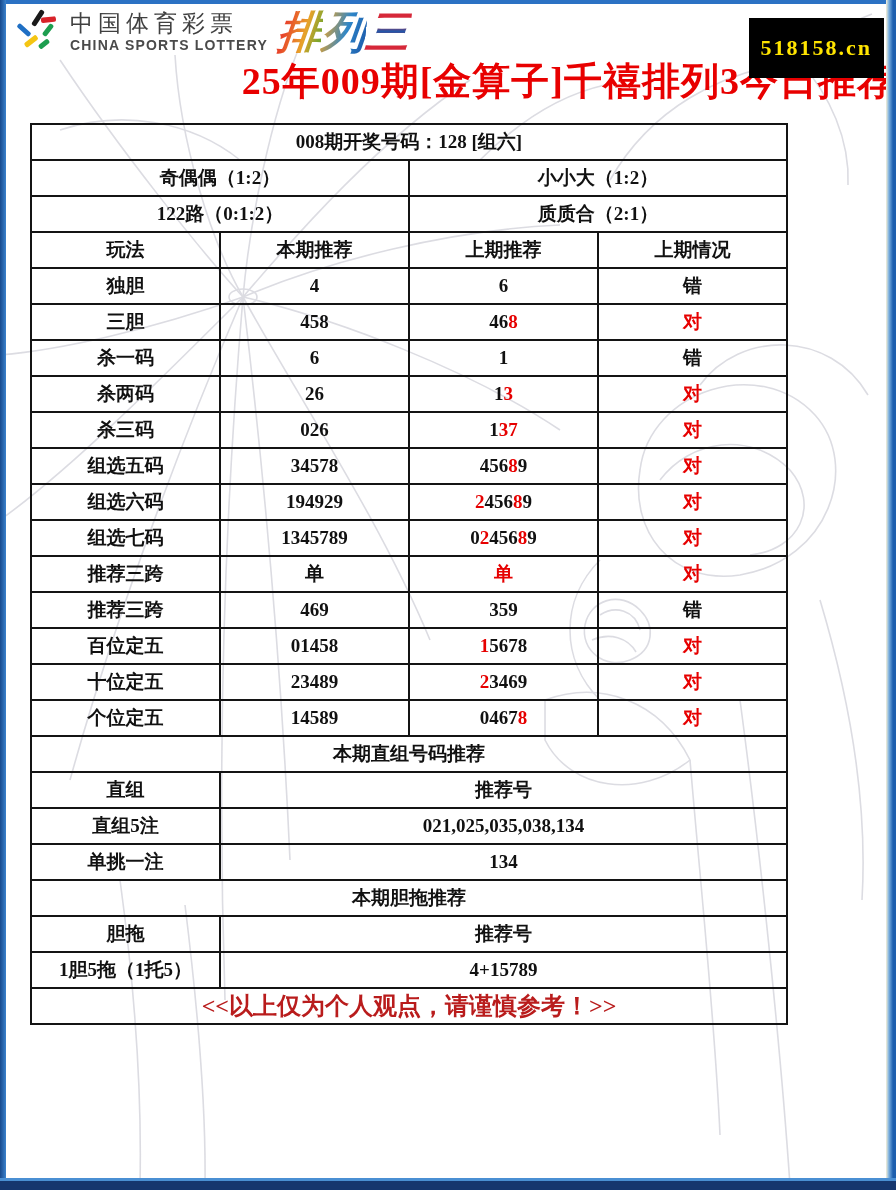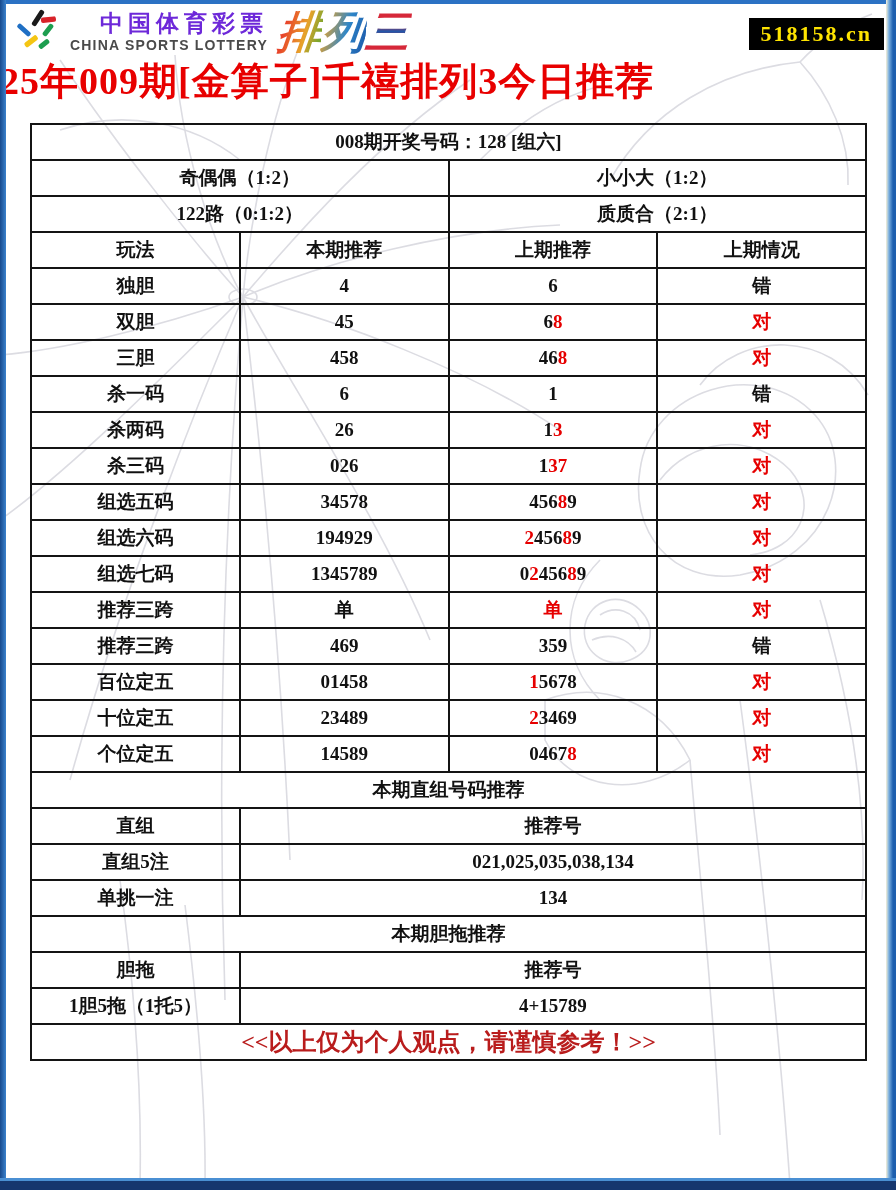--- a/index.html
+++ b/index.html
@@ -11,34 +11,34 @@
   
   .strip-top{position:absolute;left:0;top:0;width:100%;height:4px;background:#2b72c4;z-index:6;}
   .strip-left{position:absolute;left:0;top:0;width:6px;height:100%;background:linear-gradient(to right,#17498c,#3b82cd);z-index:6;}
   .strip-right{position:absolute;right:0;top:0;width:10px;height:100%;background:linear-gradient(to left,#1d5fae 30%,#79aede 70%,#f7f1d8);z-index:6;}
   .bottom-bar{position:absolute;left:0;bottom:0;width:100%;height:9px;background:#16366e;border-top:3px solid #4a8fd3;z-index:7;}
   
   .sketch{position:absolute;left:0;top:0;z-index:0;}
   
   .brand{position:absolute;left:14px;top:8px;display:flex;align-items:center;z-index:3;}
   .brand-txt{margin-left:8px;font-family:"Liberation Sans","DejaVu Sans",sans-serif;}
-  .brand-cn{font-size:23px;font-weight:bold;color:#6d28d9;letter-spacing:5px;line-height:1.1;text-align:right;}
+  .brand-cn{font-size:23px;font-weight:normal;color:#404040;letter-spacing:5px;line-height:1.1;}
   .brand-en{font-size:14px;font-weight:bold;color:#4a4a4a;letter-spacing:1.2px;}
   .pl3{margin-left:10px;font-size:44px;font-weight:900;font-style:italic;
        font-family:"Liberation Sans","DejaVu Sans",sans-serif;transform:skewX(-6deg);line-height:1;}
   .pl3 span{background-clip:text;-webkit-background-clip:text;color:transparent;}
   .pl3 .c1{background-image:linear-gradient(100deg,#e8442a 20%,#e8a22a 60%,#7ba62e 90%);}
   .pl3 .c2{background-image:linear-gradient(100deg,#e8a22a 5%,#2e86c8 55%,#1f5fae 95%);}
   .pl3 .c3{background-image:linear-gradient(180deg,#d62839 32%,#2456a8 50%,#d62839 68%);}
   .badge{position:absolute;right:12px;top:18px;background:#000;color:#ffe400;
-         font-size:22px;font-weight:bold;letter-spacing:2px;padding:3px 12px;z-index:4;font-family:Liberation Serif, serif;}
-  .title{position:absolute;left:0;top:56px;width:100%;text-align:left;
+         font-size:22px;font-weight:bold;letter-spacing:2px;padding:17px 12px;z-index:4;font-family:Liberation Serif, serif;}
+  .title{position:absolute;left:0;top:56px;width:100%;text-align:right;
          font-size:38px;font-weight:bold;color:#e80000;z-index:3;letter-spacing:1px;}
   
-  table.main{position:absolute;left:30px;top:123px;width:837px;border-collapse:collapse;
+  table.main{position:absolute;left:30px;top:123px;width:758px;border-collapse:collapse;
              table-layout:fixed;z-index:2;background:transparent;}
   td{border:2px solid #141414;height:34px;text-align:center;vertical-align:middle;
      font-size:19px;font-weight:bold;color:#111;padding:0 3px;white-space:nowrap;overflow:hidden;}
   td .red,.red{color:#e60000;}
   td.note{color:#b91c1c;font-size:24px;}
 </style>
 </head>
 <body>
 
 <div class="page">
@@ -131,26 +131,20 @@
           <td>上期推荐</td>
           <td>上期情况</td>
         </tr>
         <tr>
           <td>独胆</td>
           <td>4</td>
           <td><span>6</span></td>
           <td>错</td>
         </tr>
         <tr>
-          <td>双胆</td>
-          <td>45</td>
-          <td><span>6</span><span class="red">8</span></td>
-          <td class="red">对</td>
-        </tr>
-        <tr>
           <td>三胆</td>
           <td>458</td>
           <td><span>46</span><span class="red">8</span></td>
           <td class="red">对</td>
         </tr>
         <tr>
           <td>杀一码</td>
           <td>6</td>
           <td><span>1</span></td>
           <td>错</td>

